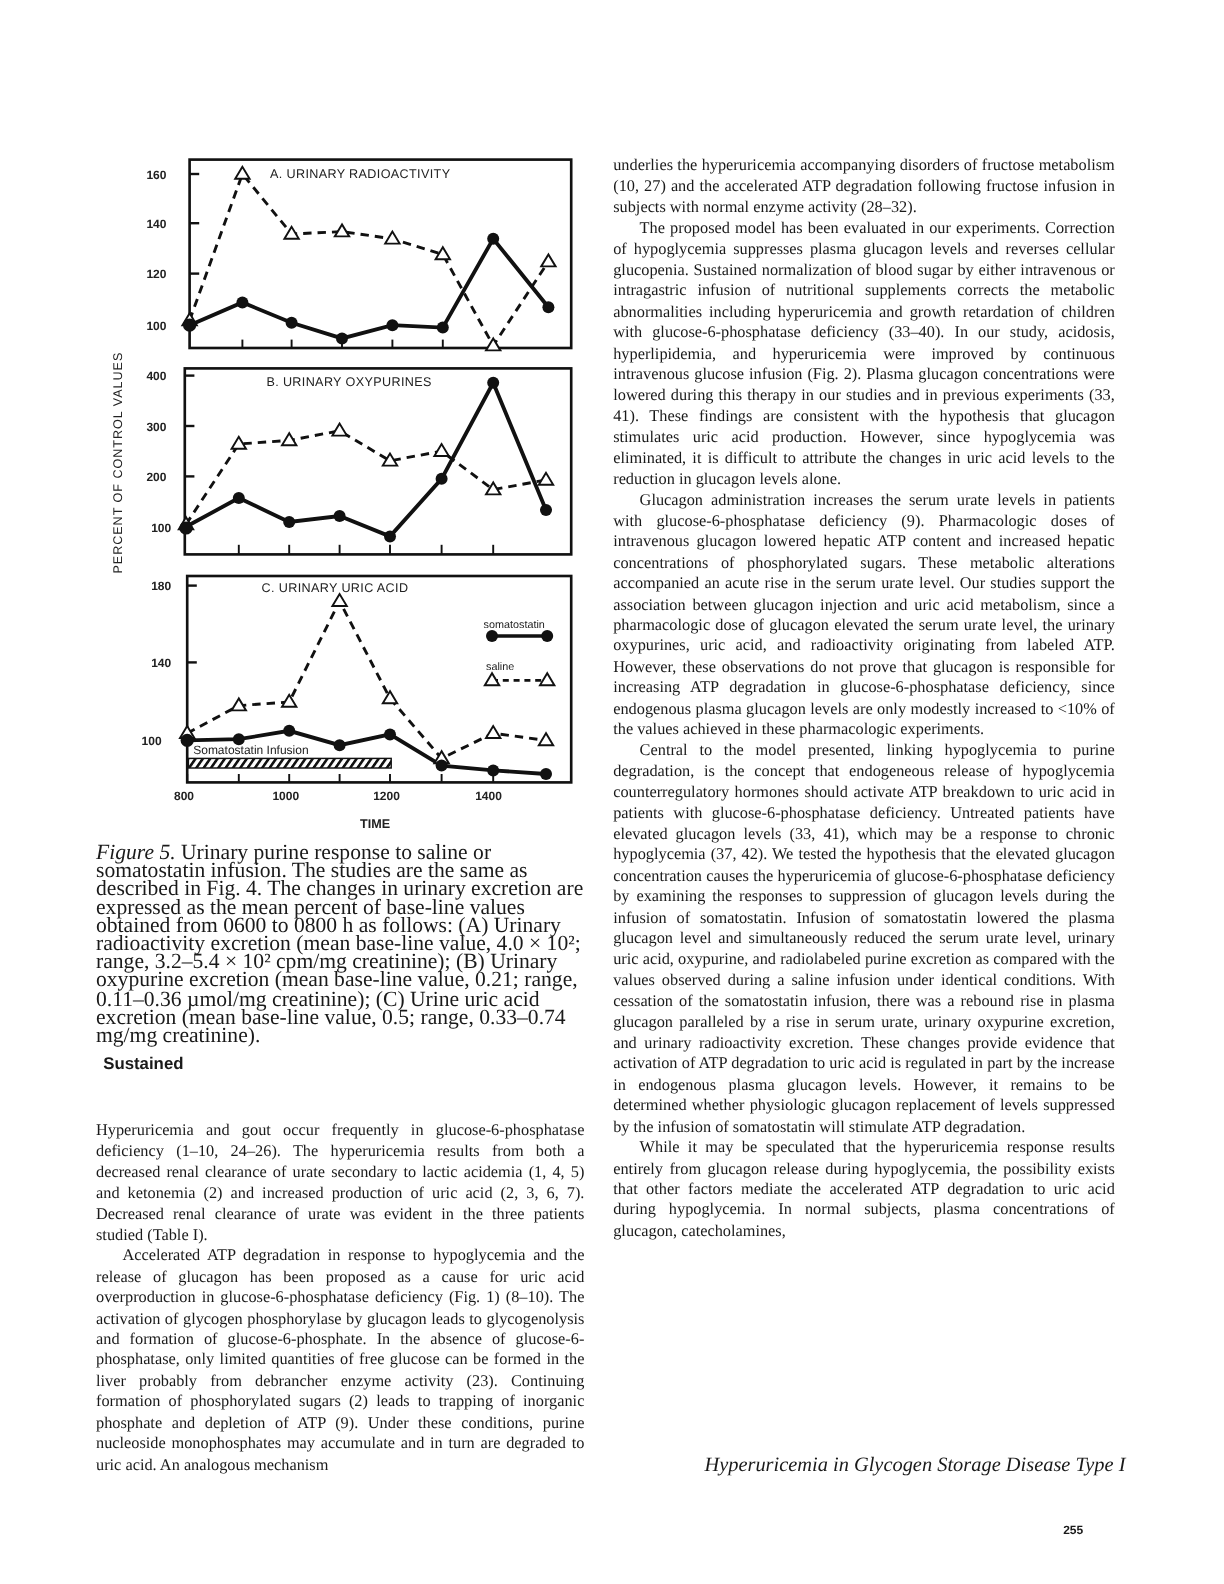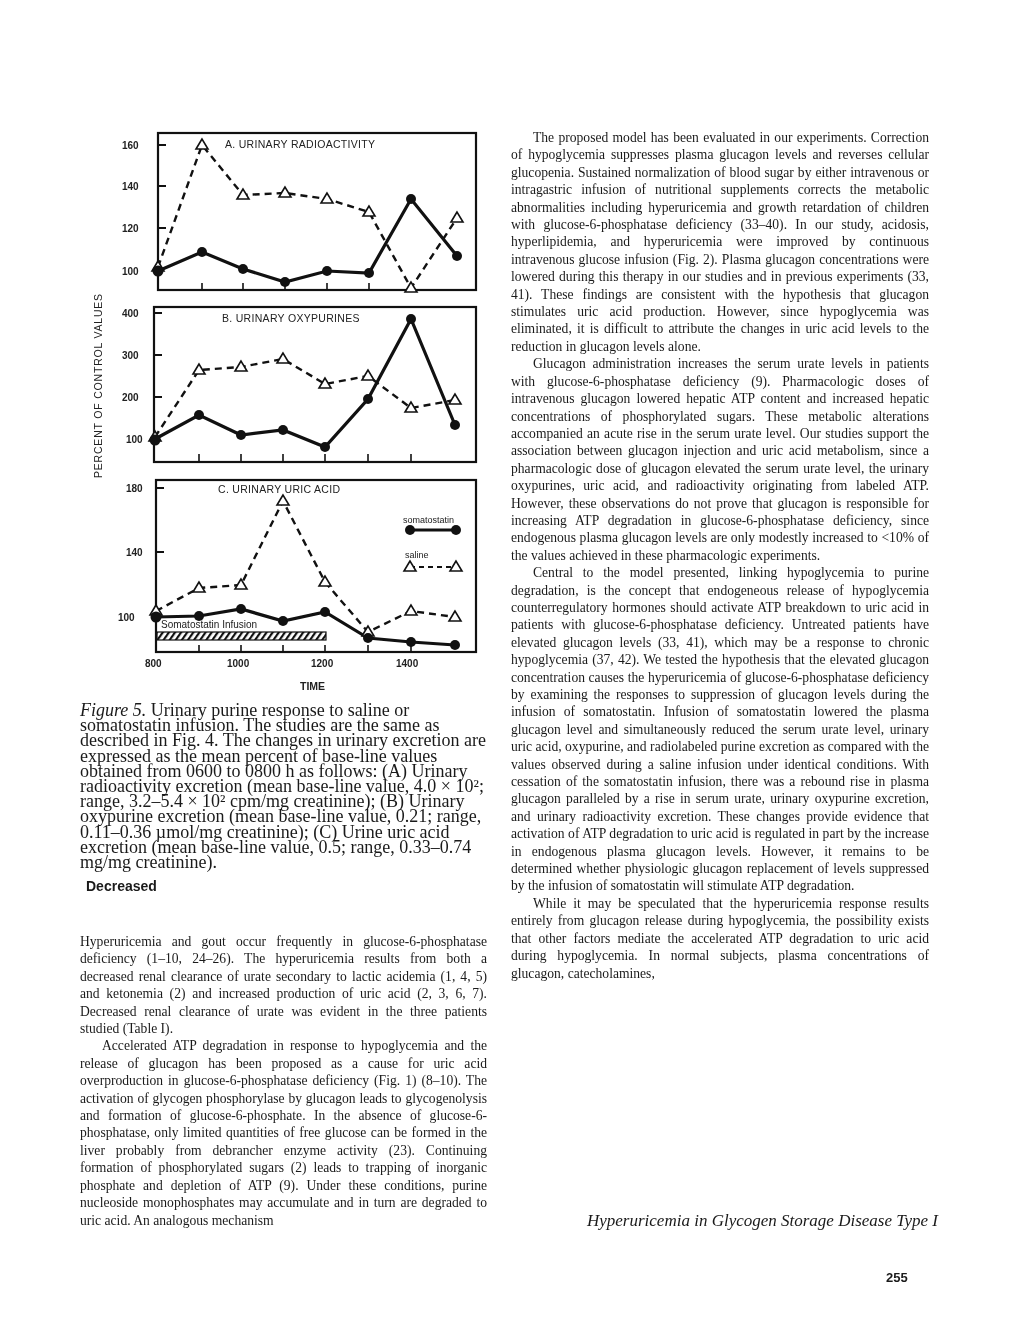--- a/index.html
+++ b/index.html
@@ -9,21 +9,21 @@
   .col p { margin: 0; text-indent: 0; }
   .col p.ind { text-indent: 22px; }
   #left-text { left: 80px; top: 933px; width: 407px; }
   #right-text { left: 511px; top: 129px; width: 418px; }
   #caption { position: absolute; left: 80px; top: 703px; width: 408px; font-size: 18px; line-height: 15.2px; }
   #caption .lbl { font-style: italic; }
   #discussion-heading { position: absolute; left: 86px; top: 878px; font-family: "Liberation Sans", sans-serif;
          font-weight: bold; font-size: 14px; }
   #footer { position: absolute; left: 565px; top: 1211px; font-size: 17px; font-style: italic; margin-left: 22px; }
   #page-num { position: absolute; left: 886px; top: 1270px; font-family: "Liberation Sans", sans-serif;
-         font-weight: bold; font-size: 13px; }
+         font-weight: bold; font-size: 10px; }
   #figure { position: absolute; left: 0; top: 0; }
   .axis-text { font-family: "Liberation Sans", sans-serif; font-size: 10px; font-weight: bold; fill: #222; }
   .panel-title { font-family: "Liberation Sans", sans-serif; font-size: 10.5px; fill: #222; letter-spacing: 0.3px; }
   .legend-text { font-family: "Liberation Sans", sans-serif; font-size: 9px; fill: #222; }
 </style>
 </head>
 <body>
 
 <svg id="figure" width="500" height="700" viewBox="0 0 500 700">
 
@@ -184,28 +184,29 @@
     <text class="axis-text" x="311" y="667">1200</text>
     <text class="axis-text" x="396" y="667">1400</text>
     <text class="axis-text" x="300" y="690" style="font-size:10.5px;">TIME</text>
   </g>
 </svg>
 
 <div id="caption">
   <span class="lbl">Figure 5.</span><span> Urinary purine response to saline or somatostatin infusion. The studies are the same as described in Fig. 4. The changes in urinary excretion are expressed as the mean percent of base-line values obtained from 0600 to 0800 h as follows: (A) Urinary radioactivity excretion (mean base-line value, 4.0 × 10²; range, 3.2–5.4 × 10² cpm/mg creatinine); (B) Urinary oxypurine excretion (mean base-line value, 0.21; range, 0.11–0.36 µmol/mg creatinine); (C) Urine uric acid excretion (mean base-line value, 0.5; range, 0.33–0.74 mg/mg creatinine).</span>
 </div>
 
-<div id="discussion-heading">Decreased</div>
+<div id="discussion-heading">Sustained</div>
 
 <div id="left-text" class="col">
   <p>Hyperuricemia and gout occur frequently in glucose-6-phosphatase deficiency (1–10, 24–26). The hyperuricemia results from both a decreased renal clearance of urate secondary to lactic acidemia (1, 4, 5) and ketonemia (2) and increased production of uric acid (2, 3, 6, 7). Decreased renal clearance of urate was evident in the three patients studied (Table I).</p>
   <p class="ind">Accelerated ATP degradation in response to hypoglycemia and the release of glucagon has been proposed as a cause for uric acid overproduction in glucose-6-phosphatase deficiency (Fig. 1) (8–10). The activation of glycogen phosphorylase by glucagon leads to glycogenolysis and formation of glucose-6-phosphate. In the absence of glucose-6-phosphatase, only limited quantities of free glucose can be formed in the liver probably from debrancher enzyme activity (23). Continuing formation of phosphorylated sugars (2) leads to trapping of inorganic phosphate and depletion of ATP (9). Under these conditions, purine nucleoside monophosphates may accumulate and in turn are degraded to uric acid. An analogous mechanism</p>
 </div>
 
 <div id="right-text" class="col">
+  <p>underlies the hyperuricemia accompanying disorders of fructose metabolism (10, 27) and the accelerated ATP degradation following fructose infusion in subjects with normal enzyme activity (28–32).</p>
   <p class="ind">The proposed model has been evaluated in our experiments. Correction of hypoglycemia suppresses plasma glucagon levels and reverses cellular glucopenia. Sustained normalization of blood sugar by either intravenous or intragastric infusion of nutritional supplements corrects the metabolic abnormalities including hyperuricemia and growth retardation of children with glucose-6-phosphatase deficiency (33–40). In our study, acidosis, hyperlipidemia, and hyperuricemia were improved by continuous intravenous glucose infusion (Fig. 2). Plasma glucagon concentrations were lowered during this therapy in our studies and in previous experiments (33, 41). These findings are consistent with the hypothesis that glucagon stimulates uric acid production. However, since hypoglycemia was eliminated, it is difficult to attribute the changes in uric acid levels to the reduction in glucagon levels alone.</p>
   <p class="ind">Glucagon administration increases the serum urate levels in patients with glucose-6-phosphatase deficiency (9). Pharmacologic doses of intravenous glucagon lowered hepatic ATP content and increased hepatic concentrations of phosphorylated sugars. These metabolic alterations accompanied an acute rise in the serum urate level. Our studies support the association between glucagon injection and uric acid metabolism, since a pharmacologic dose of glucagon elevated the serum urate level, the urinary oxypurines, uric acid, and radioactivity originating from labeled ATP. However, these observations do not prove that glucagon is responsible for increasing ATP degradation in glucose-6-phosphatase deficiency, since endogenous plasma glucagon levels are only modestly increased to &lt;10% of the values achieved in these pharmacologic experiments.</p>
   <p class="ind">Central to the model presented, linking hypoglycemia to purine degradation, is the concept that endogeneous release of hypoglycemia counterregulatory hormones should activate ATP breakdown to uric acid in patients with glucose-6-phosphatase deficiency. Untreated patients have elevated glucagon levels (33, 41), which may be a response to chronic hypoglycemia (37, 42). We tested the hypothesis that the elevated glucagon concentration causes the hyperuricemia of glucose-6-phosphatase deficiency by examining the responses to suppression of glucagon levels during the infusion of somatostatin. Infusion of somatostatin lowered the plasma glucagon level and simultaneously reduced the serum urate level, urinary uric acid, oxypurine, and radiolabeled purine excretion as compared with the values observed during a saline infusion under identical conditions. With cessation of the somatostatin infusion, there was a rebound rise in plasma glucagon paralleled by a rise in serum urate, urinary oxypurine excretion, and urinary radioactivity excretion. These changes provide evidence that activation of ATP degradation to uric acid is regulated in part by the increase in endogenous plasma glucagon levels. However, it remains to be determined whether physiologic glucagon replacement of levels suppressed by the infusion of somatostatin will stimulate ATP degradation.</p>
   <p class="ind">While it may be speculated that the hyperuricemia response results entirely from glucagon release during hypoglycemia, the possibility exists that other factors mediate the accelerated ATP degradation to uric acid during hypoglycemia. In normal subjects, plasma concentrations of glucagon, catecholamines,</p>
 </div>
 
 <div id="footer">Hyperuricemia in Glycogen Storage Disease Type I</div>
 <div id="page-num">255</div>
 
 </body></html>

